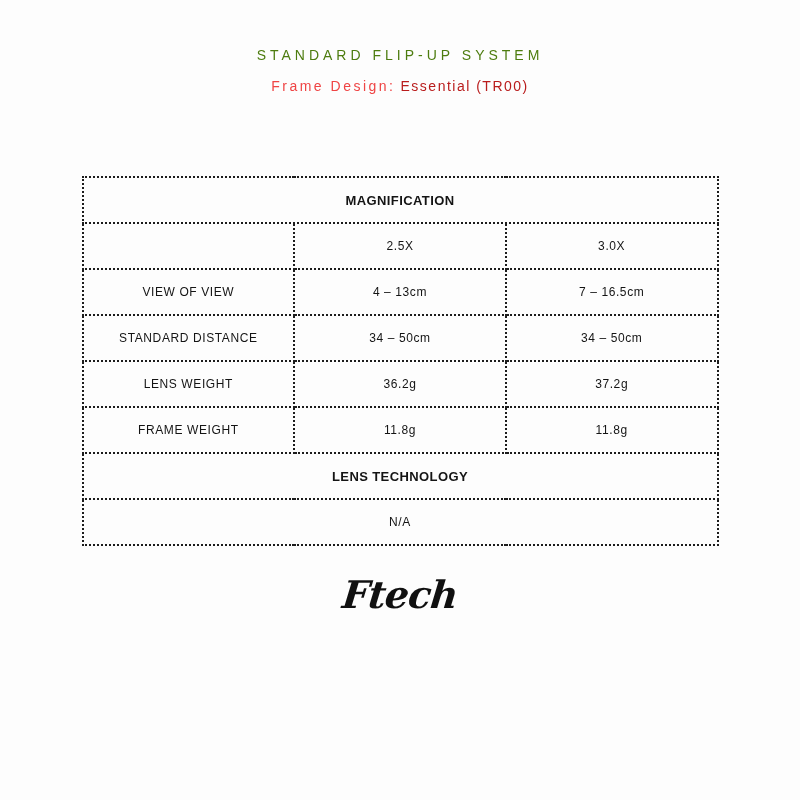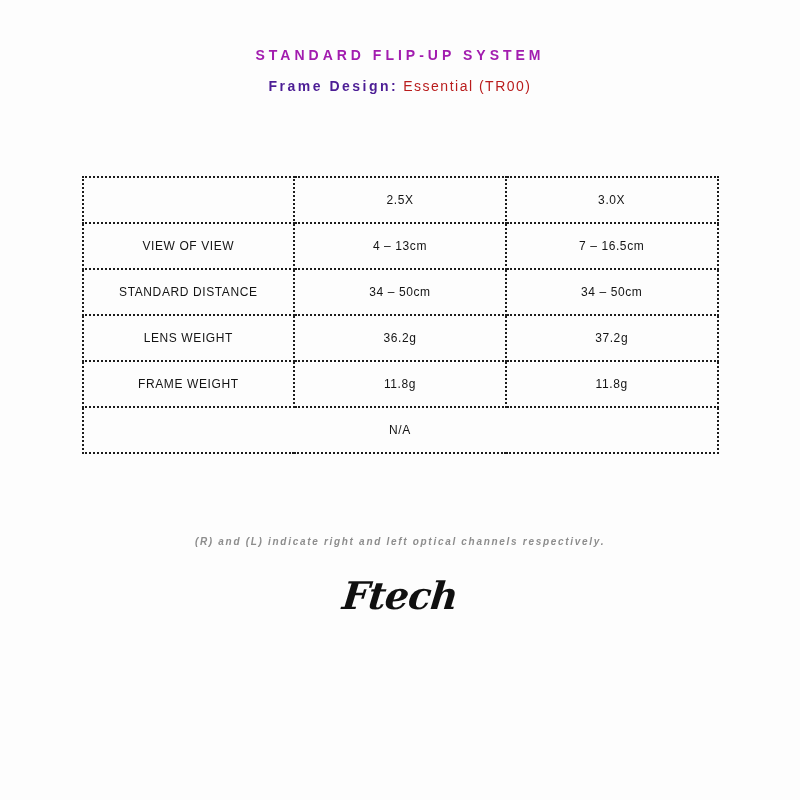--- a/index.html
+++ b/index.html
@@ -15,33 +15,33 @@
     overflow: hidden;
   }
   .page {
     width: 800px;
     height: 800px;
   }
   .title {
     padding-top: 47px;
     text-align: center;
     font-size: 14px;
-    font-weight: bold;
+    font-weight: normal;
     letter-spacing: 4px;
-    color: #a21caf;
+    color: #4d7c0f;
   }
   .subtitle {
     margin-top: 15px;
     text-align: center;
     font-size: 14px;
   }
   .sub-label {
-    font-weight: bold;
+    font-weight: normal;
     letter-spacing: 2.5px;
-    color: #4c1d95;
+    color: #ef4444;
   }
   .sub-value {
     color: #b91c1c;
     letter-spacing: 1.5px;
     margin-left: 5px;
     font-weight: normal;
   }
   table.spec-table {
     border-collapse: collapse;
     width: 637px;
@@ -91,20 +91,23 @@
 
   <div class="title">STANDARD FLIP-UP SYSTEM</div>
 
   <div class="subtitle">
     <span class="sub-label">Frame Design:</span><span class="sub-value">Essential (TR00)</span>
   </div>
 
   <table class="spec-table">
     <tbody>
       <tr>
+        <td colspan="3" class="bold">MAGNIFICATION</td>
+      </tr>
+      <tr>
         <td></td>
         <td>2.5X</td>
         <td>3.0X</td>
       </tr>
       <tr>
         <td>VIEW OF VIEW</td>
         <td>4 – 13cm</td>
         <td>7 – 16.5cm</td>
       </tr>
       <tr>
@@ -116,22 +119,24 @@
         <td>LENS WEIGHT</td>
         <td>36.2g</td>
         <td>37.2g</td>
       </tr>
       <tr>
         <td>FRAME WEIGHT</td>
         <td>11.8g</td>
         <td>11.8g</td>
       </tr>
       <tr>
+        <td colspan="3" class="bold">LENS TECHNOLOGY</td>
+      </tr>
+      <tr>
         <td colspan="3">N/A</td>
       </tr>
     </tbody>
   </table>
 
-  <div class="note">(R) and (L) indicate right and left optical channels respectively.</div>
 
   <div class="logo">Ftech</div>
 
 </div>
 
 </body></html>

